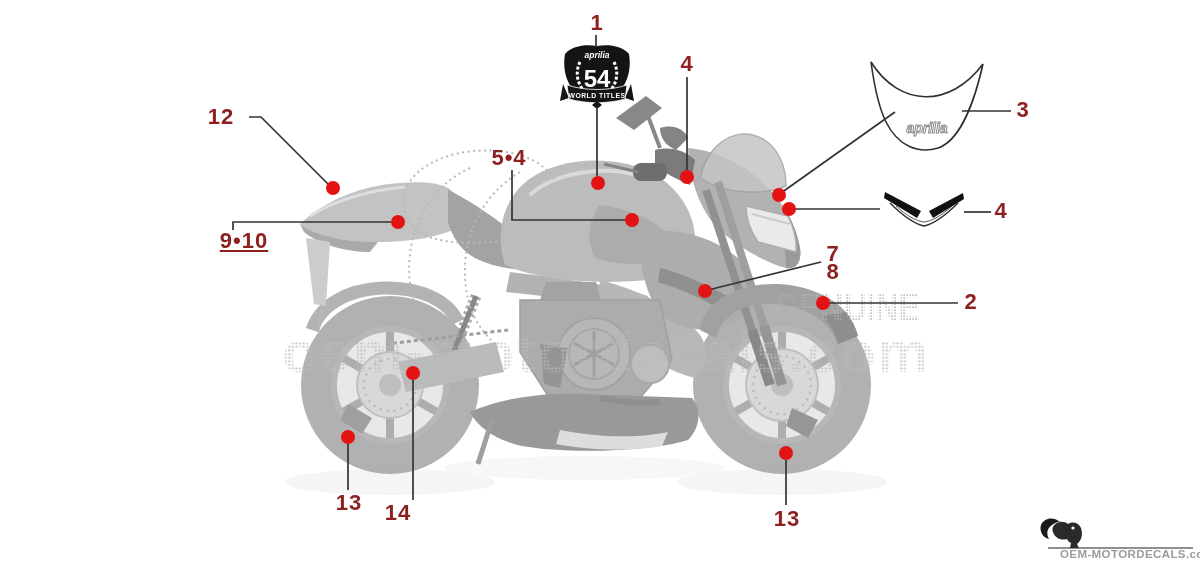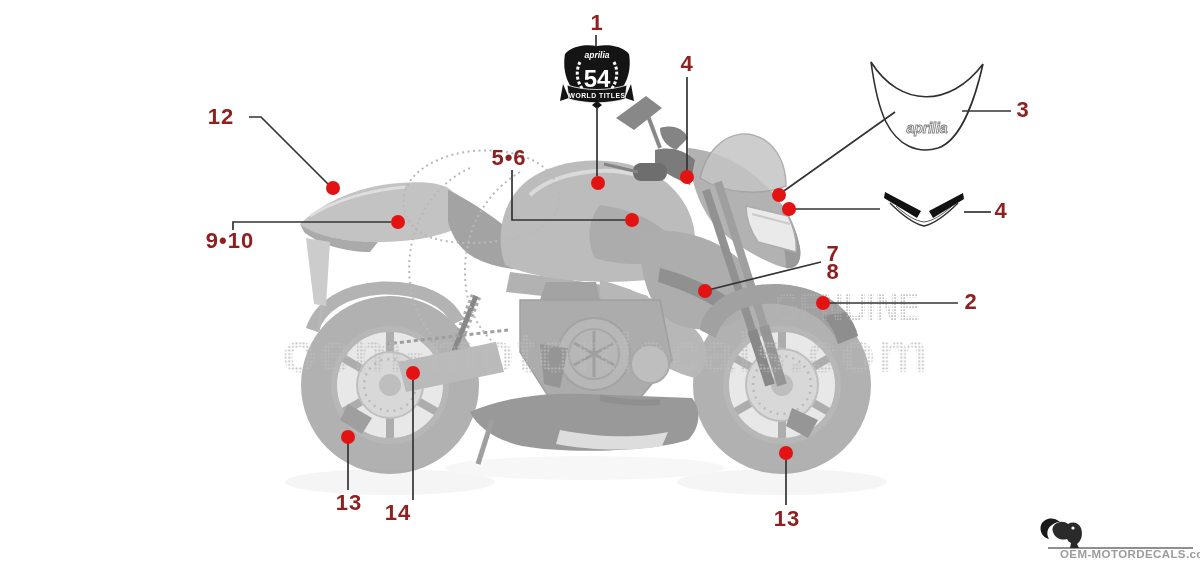--- a/index.html
+++ b/index.html
@@ -229,23 +229,23 @@
     </g>
     <text x="1060" y="558" font-size="11.5" font-weight="bold" fill="#9c9c9c" letter-spacing="0.4">OEM-MOTORDECALS.com</text>
   </g>
 </svg>
 
   <div>
       <div class="callout-label" style="left: 597px; top: 23px;">1</div>
       <div class="callout-label" style="left: 971px; top: 302px;">2</div>
       <div class="callout-label" style="left: 1023px; top: 110px;">3</div>
       <div class="callout-label" style="left: 1001px; top: 211px;">4</div>
-      <div class="callout-label" style="left: 509px; top: 158px;">5•6</div>
+      <div class="callout-label" style="left: 509px; top: 158px;">5•4</div>
       <div class="callout-label" style="left: 833px; top: 254px;">7</div>
       <div class="callout-label" style="left: 833px; top: 272px;">8</div>
-      <div class="callout-label" style="left: 230px; top: 241px;">9•10</div>
+      <div class="callout-label" style="left: 244px; top: 241px; text-decoration: underline;">9•10</div>
       <div class="callout-label" style="left: 687px; top: 64px;">4</div>
       <div class="callout-label" style="left: 221px; top: 117px;">12</div>
       <div class="callout-label" style="left: 349px; top: 503px;">13</div>
       <div class="callout-label" style="left: 398px; top: 513px;">14</div>
       <div class="callout-label" style="left: 787px; top: 519px;">13</div>
     </div>
 </div>
 
 </body></html>

